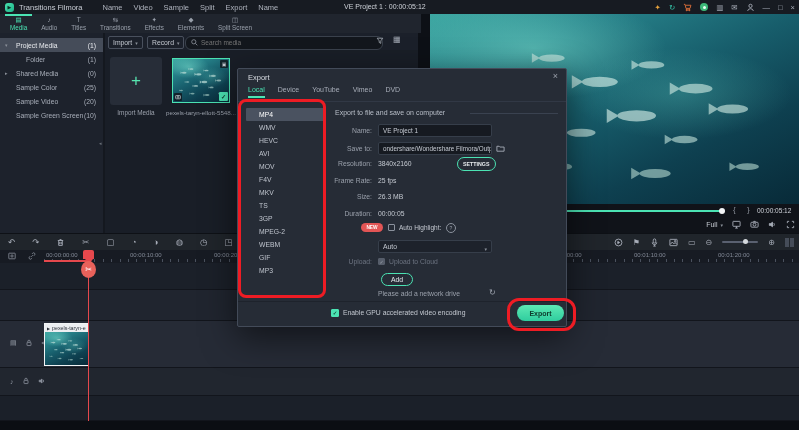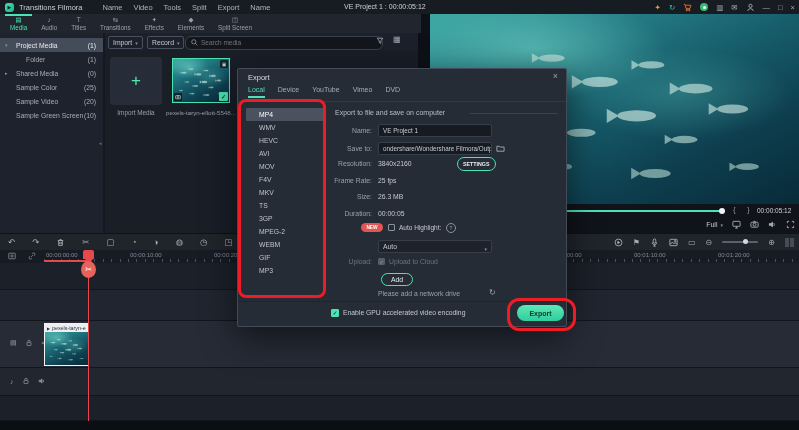--- a/index.html
+++ b/index.html
@@ -209,21 +209,21 @@
     </g>
   </defs>
 </svg>
 
 <div id="titlebar">
   <div id="logo">▶</div>
   <div id="appname">Transitions Filmora</div>
   <div id="menus">
     <span>Name</span>
     <span>Video</span>
-    <span>Tools</span>
+    <span>Sample</span>
     <span>Split</span>
     <span>Export</span>
     <span>Name</span>
   </div>
   <div id="projtitle">VE Project 1 : 00:00:05:12</div>
   <div id="tbicons">
     <span class="ico" style="color:#e8a33d">✦</span>
     <span class="ico" style="color:#35c3a9">↻</span>
     <span class="ico" style="color:#e0703a">
         <svg class="i" width="9" height="9" viewBox="0 0 10 10" fill="none" stroke="currentColor" stroke-width="1">

